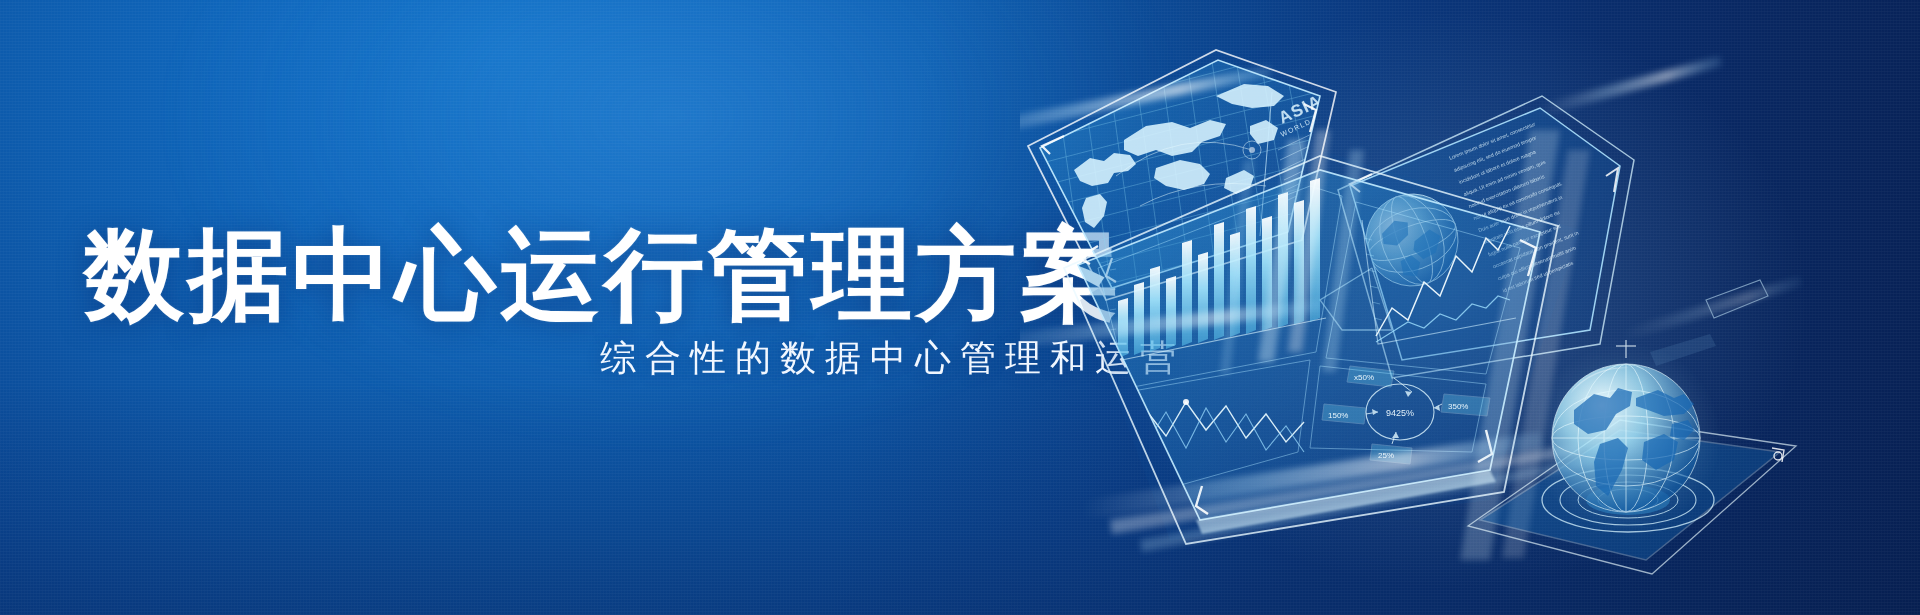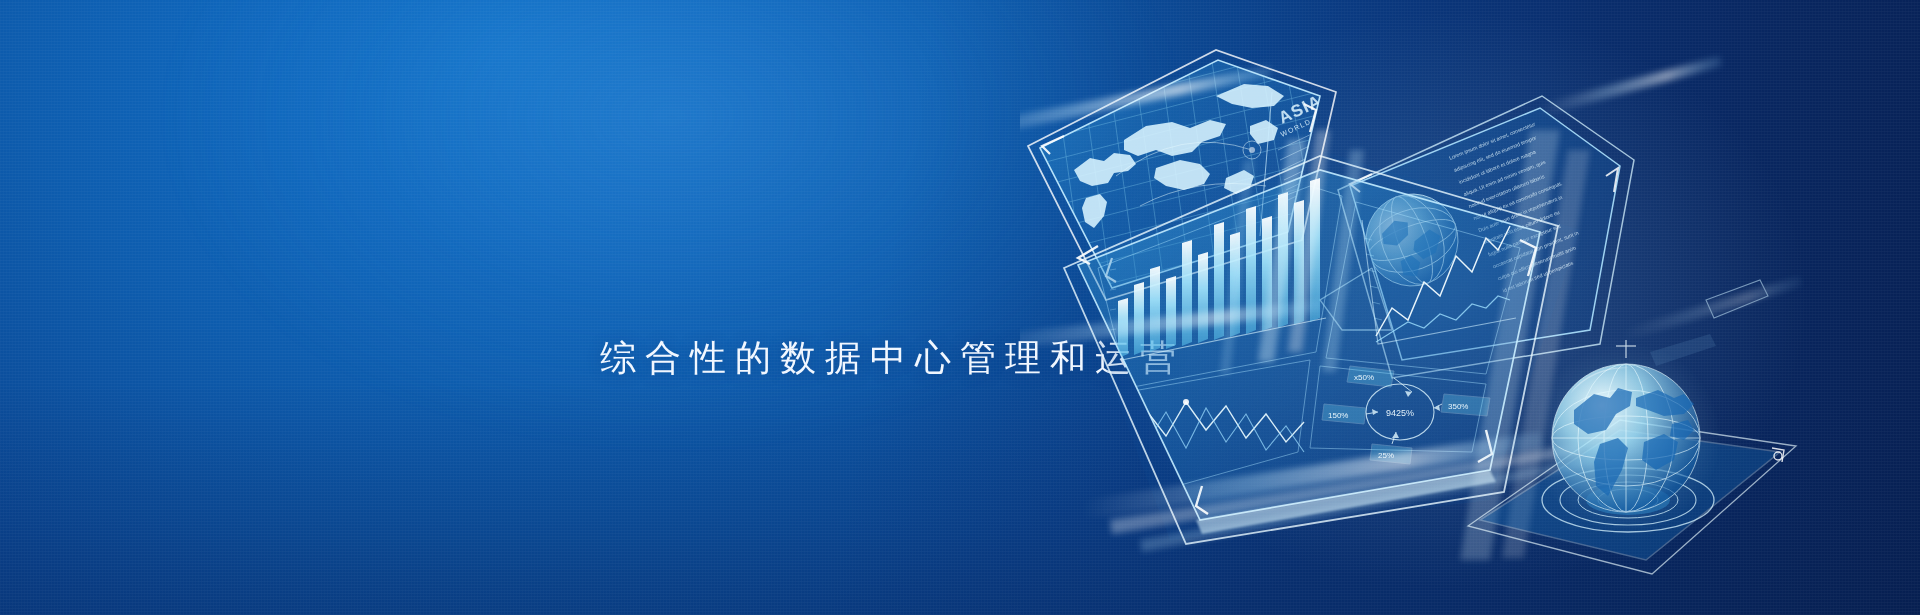--- a/index.html
+++ b/index.html
@@ -82,20 +82,21 @@
 
 <div class="banner">
 
   <div class="bg-base"></div>
   <div class="bg-topglow"></div>
   <div class="bg-right-dark"></div>
   <div class="bg-bottom-dark"></div>
   <div class="bg-grain"></div>
 
   <div class="text-block">
+    <div class="title">数据中心运行管理方案</div>
     <div class="subtitle">综合性的数据中心管理和运营</div>
   </div>
 
   <div class="holo">
   <svg viewBox="0 0 900 615" xmlns="http://www.w3.org/2000/svg">
     <defs>
       <linearGradient id="panelFill" x1="0" y1="0" x2="1" y2="1">
         <stop offset="0%" stop-color="#2f8fd0" stop-opacity=".55"></stop>
         <stop offset="55%" stop-color="#1d6fba" stop-opacity=".45"></stop>
         <stop offset="100%" stop-color="#114f9c" stop-opacity=".32"></stop>

